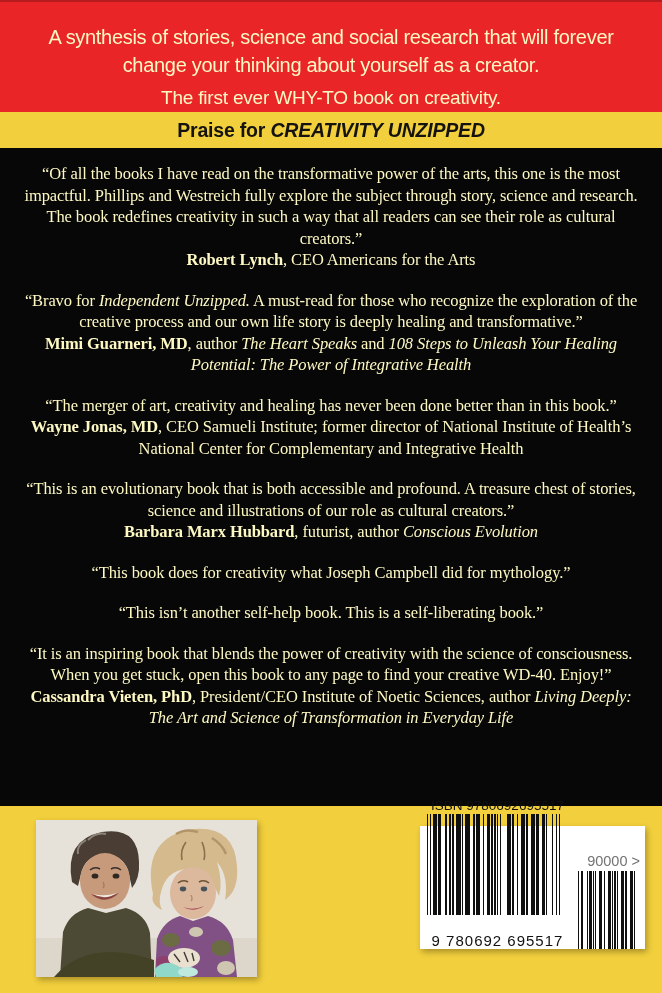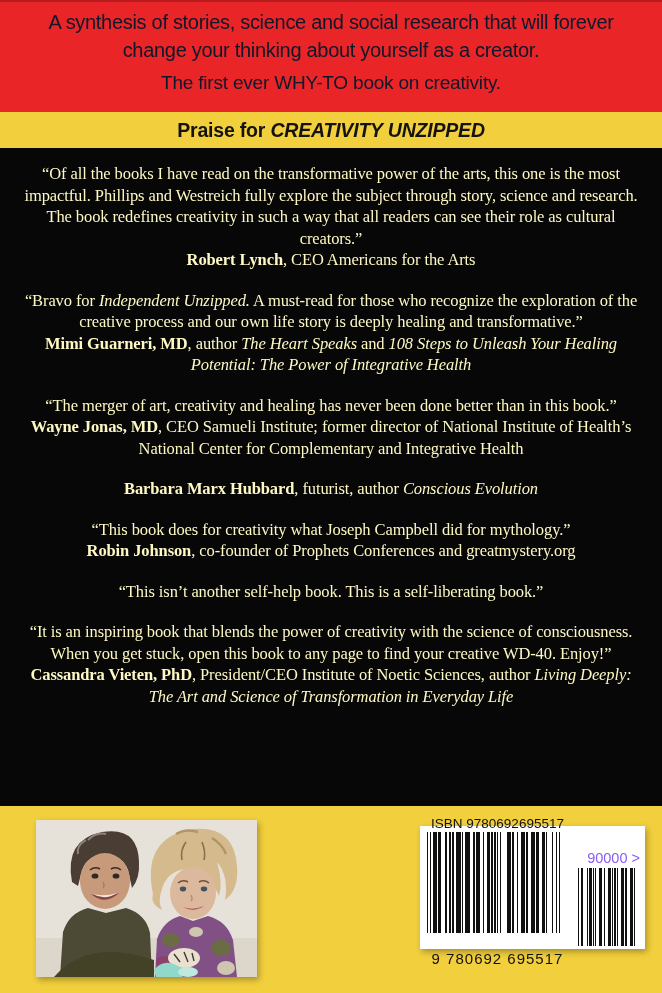--- a/index.html
+++ b/index.html
@@ -1,21 +1,21 @@
 <!DOCTYPE html>
 <html style="--red: #e92528; --yellow: #f2cf3c; --black: #070707; --quote_text: #f4f3ef;"><head>
 <meta charset="utf-8">
 <style>
   html,body{margin:0;padding:0;}
   body{width:662px;height:993px;font-family:"Liberation Sans",sans-serif;background:#070707;}
   .cover{position:relative;width:662px;height:993px;overflow:hidden;background:var(--black,#070707);}
 
   
-  .band-red{height:112px;background:var(--red,#e92528);color:#0f172a;text-align:center;
-            box-sizing:border-box;padding-top:6px;border-top:2px solid rgba(0,0,0,.22);}
+  .band-red{height:112px;background:var(--red,#e92528);color:#fef9c3;text-align:center;
+            box-sizing:border-box;padding-top:21px;border-top:2px solid rgba(0,0,0,.22);}
   .tagline{margin:0 auto;max-width:614px;font-size:20px;line-height:28px;letter-spacing:-0.3px;}
   .subtag{margin:8px auto 0;font-size:19px;letter-spacing:-0.2px;}
 
   
   .band-praise{height:36px;background:var(--yellow,#f2cf3c);color:#14130f;text-align:center;
                font-weight:bold;font-size:19.5px;line-height:36px;letter-spacing:-0.2px;}
   .band-praise .praise-title{font-style:italic;}
 
   
   .band-black{height:658px;box-sizing:border-box;padding-top:15px;overflow:hidden;
@@ -26,26 +26,26 @@
   .it{font-style:italic;}
 
   
   .band-yellow{position:relative;height:187px;background:var(--yellow,#f2cf3c);}
   .photo{position:absolute;left:36px;top:14px;width:221px;height:157px;
          box-shadow:2px 3px 6px rgba(0,0,0,.3);background:#e7e2d9;}
   .photo svg{display:block;width:100%;height:100%;}
 
   .bc{position:absolute;left:420px;top:20px;width:225px;height:123px;background:#ffffff;
       box-shadow:2px 3px 6px rgba(0,0,0,.3);box-sizing:border-box;padding:5px 0 0 7px;
-      display:flex;align-items:center;}
+      display:flex;align-items:flex-end;}
   .bc-main{width:141px;}
   .bc-label{font-size:13.5px;text-align:center;margin:2px 0 1px;white-space:pre;color:#111;}
   .bc-digits{font-size:15px;text-align:center;margin-top:17px;white-space:pre;color:#111;letter-spacing:1px;}
   .bc-addon{margin-left:9px;width:64px;}
-  .addon-label{font-size:14.5px;white-space:pre;color:#8b5cf6;text-align:right;padding-right:1px;margin:16px 0 2px;}
+  .addon-label{font-size:14.5px;white-space:pre;color:#737373;text-align:right;padding-right:1px;margin:16px 0 2px;}
   svg.bars{display:block;}
 </style>
 </head>
 <body>
 
 <div class="cover">
 
   <header class="band-red">
     <p class="tagline">A synthesis of stories, science and social research that will forever change your thinking about yourself as a creator.</p>
     <p class="subtag">The first ever WHY-TO book on creativity.</p>
@@ -62,25 +62,25 @@
       </div>
       <div class="quote">
         <p class="q-text"><span class="">“Bravo for </span><span class="it">Independent Unzipped.</span><span class=""> A must-read for those who recognize the exploration of the creative process and our own life story is deeply healing and transformative.”</span></p>
         <p class="q-attr"><span class="bd ">Mimi Guarneri, MD</span><span class="">, author </span><span class="it">The Heart Speaks</span><span class=""> and </span><span class="it">108 Steps to Unleash Your Healing Potential: The Power of Integrative Health</span></p>
       </div>
       <div class="quote">
         <p class="q-text"><span class="">“The merger of art, creativity and healing has never been done better than in this book.”</span></p>
         <p class="q-attr"><span class="bd ">Wayne Jonas, MD</span><span class="">, CEO Samueli Institute; former director of National Institute of Health’s National Center for Complementary and Integrative Health</span></p>
       </div>
       <div class="quote">
+        <p class="q-text"><span class="">“This is an evolutionary book that is both accessible and profound. A treasure chest of stories, science and illustrations of our role as cultural creators.”</span></p>
         <p class="q-attr"><span class="bd ">Barbara Marx Hubbard</span><span class="">, futurist, author </span><span class="it">Conscious Evolution</span></p>
       </div>
       <div class="quote">
         <p class="q-text"><span class="">“This book does for creativity what Joseph Campbell did for mythology.”</span></p>
-        <p class="q-attr"><span class="bd ">Robin Johnson</span><span class="">, co-founder of Prophets Conferences and greatmystery.org</span></p>
       </div>
       <div class="quote">
         <p class="q-text"><span class="">“This isn’t another self-help book. This is a self-liberating book.”</span></p>
       </div>
       <div class="quote">
         <p class="q-text"><span class="">“It is an inspiring book that blends the power of creativity with the science of consciousness. When you get stuck, open this book to any page to find your creative WD-40. Enjoy!”</span></p>
         <p class="q-attr"><span class="bd ">Cassandra Vieten, PhD</span><span class="">, President/CEO Institute of Noetic Sciences, author </span><span class="it">Living Deeply: The Art and Science of Transformation in Everyday Life</span></p>
       </div>
     </main>
 

